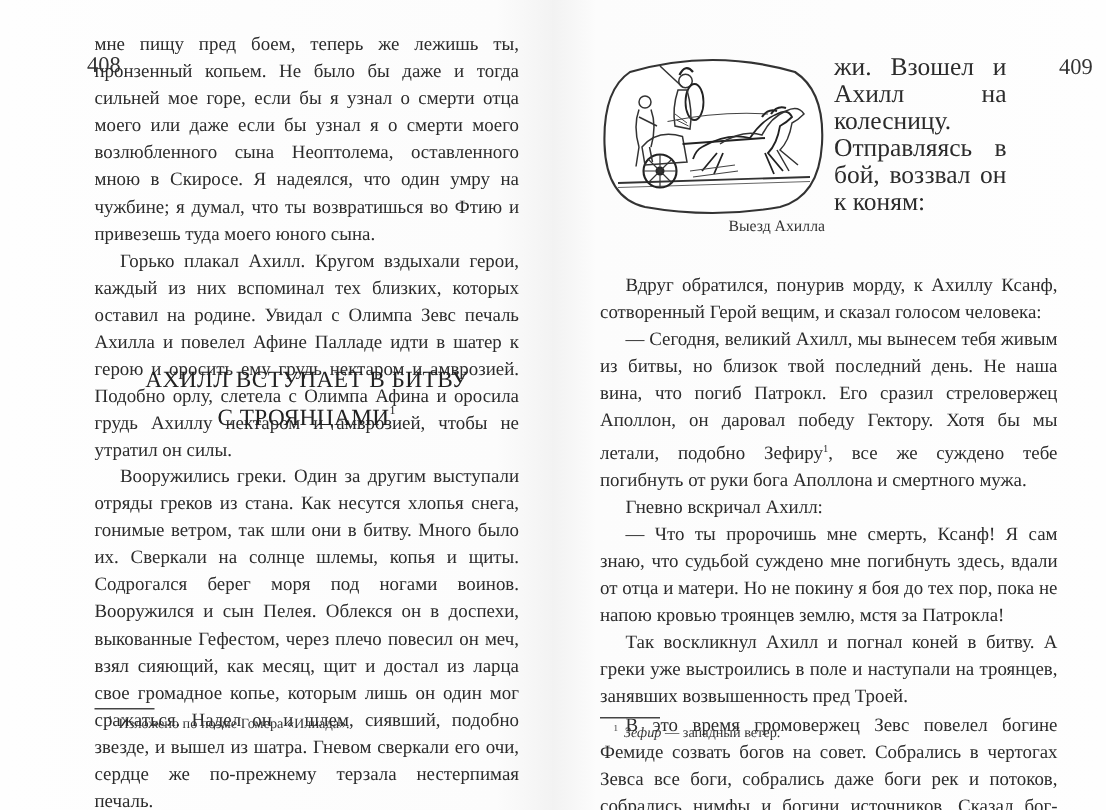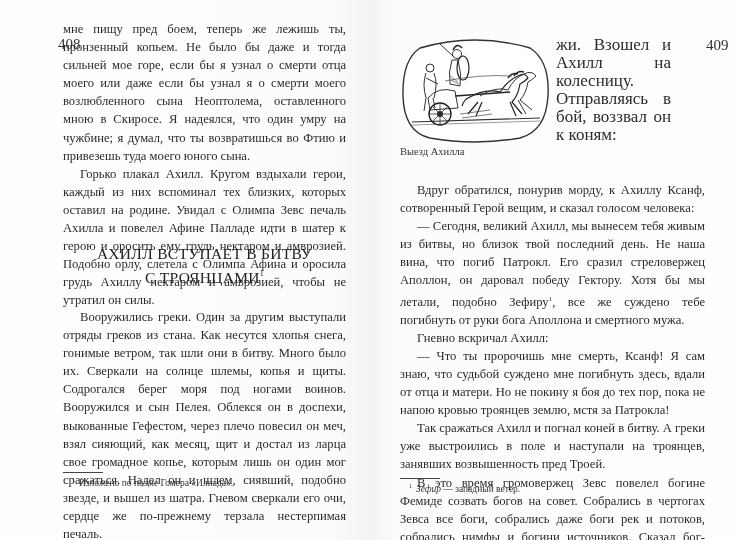--- a/index.html
+++ b/index.html
@@ -48,21 +48,21 @@
     font-size:9.5px; color:#333;
   }
   .fn-left { left:72px; top:477px; }
   .fn-right { left:409px; top:483px; }
   .footnote sup { font-size:6px; vertical-align:4px; margin-right:4px; }
   .footnote i { font-style:italic; }
 
   .figure { position:absolute; left:400px; top:36px; width:150px; height:120px; }
   .figure svg { display:block; }
   .caption {
-    position:absolute; left:400px; top:146px; width:150px; text-align:left;
+    position:absolute; left:400px; top:146px; width:150px; text-align:right;
     font-family:"Liberation Serif","DejaVu Serif",serif; font-size:10.5px; color:#333;
   }
 
   .right-col { position:absolute; left:556px; top:36px; width:115px; font-size:17px; line-height:18.1px; }
   .right-body { position:absolute; left:400px; top:181px; width:305px; }
   sup.fnref { font-size:7px; vertical-align:5px; }
 </style>
 </head>
 <body>
 
@@ -134,21 +134,21 @@
 
   <div class="text right-col">
     <p>жи. Взошел и Ахилл на колесницу. Отправляясь в бой, воззвал он к коням:</p>
   </div>
 
   <div class="text right-body">
     <p class="indent">Вдруг обратился, понурив морду, к Ахиллу Ксанф, сотво­ренный Герой вещим, и сказал голосом человека:</p>
     <p class="indent"><span>— Сегодня, великий Ахилл, мы вынесем тебя живым из битвы, но близок твой последний день. Не наша вина, что погиб Патрокл. Его сразил стреловержец Аполлон, он да­ровал победу Гектору. Хотя бы мы летали, подобно Зефи­ру</span><sup class="fnref">1</sup><span>, все же суждено тебе погибнуть от руки бога Аполлона и смертного мужа.</span></p>
     <p class="indent">Гневно вскричал Ахилл:</p>
     <p class="indent">— Что ты пророчишь мне смерть, Ксанф! Я сам знаю, что судьбой суждено мне погибнуть здесь, вдали от отца и ма­тери. Но не покину я боя до тех пор, пока не напою кровью троянцев землю, мстя за Патрокла!</p>
-    <p class="indent">Так сражаться Ахилл и погнал коней в битву. А греки уже выстроились в поле и наступали на троянцев, занявших возвышенность пред Троей.</p>
+    <p class="indent">Так воскликнул Ахилл и погнал коней в битву. А греки уже выстроились в поле и наступали на троянцев, занявших возвышенность пред Троей.</p>
     <p class="indent">В это время громовержец Зевс повелел богине Фемиде созвать богов на совет. Собрались в чертогах Зевса все боги, собрались даже боги рек и потоков, собрались нимфы и бо­гини источников. Сказал бог-громовержец собравшимся бо­гам, что сам он не будет вмешиваться в битву, а будет наблю­дать бой с вершины Олимпа. Все же боги могут принять участие в битве, на какой каждый из них хочет стороне. Зевс</p>
   </div>
 
   <div class="fn-rule fn-rule-right"></div>
   <div class="footnote fn-right">
     <sup>1</sup><i>Зефир</i><span> — западный ветер.</span>
   </div>
 </div>
 
 </body></html>

